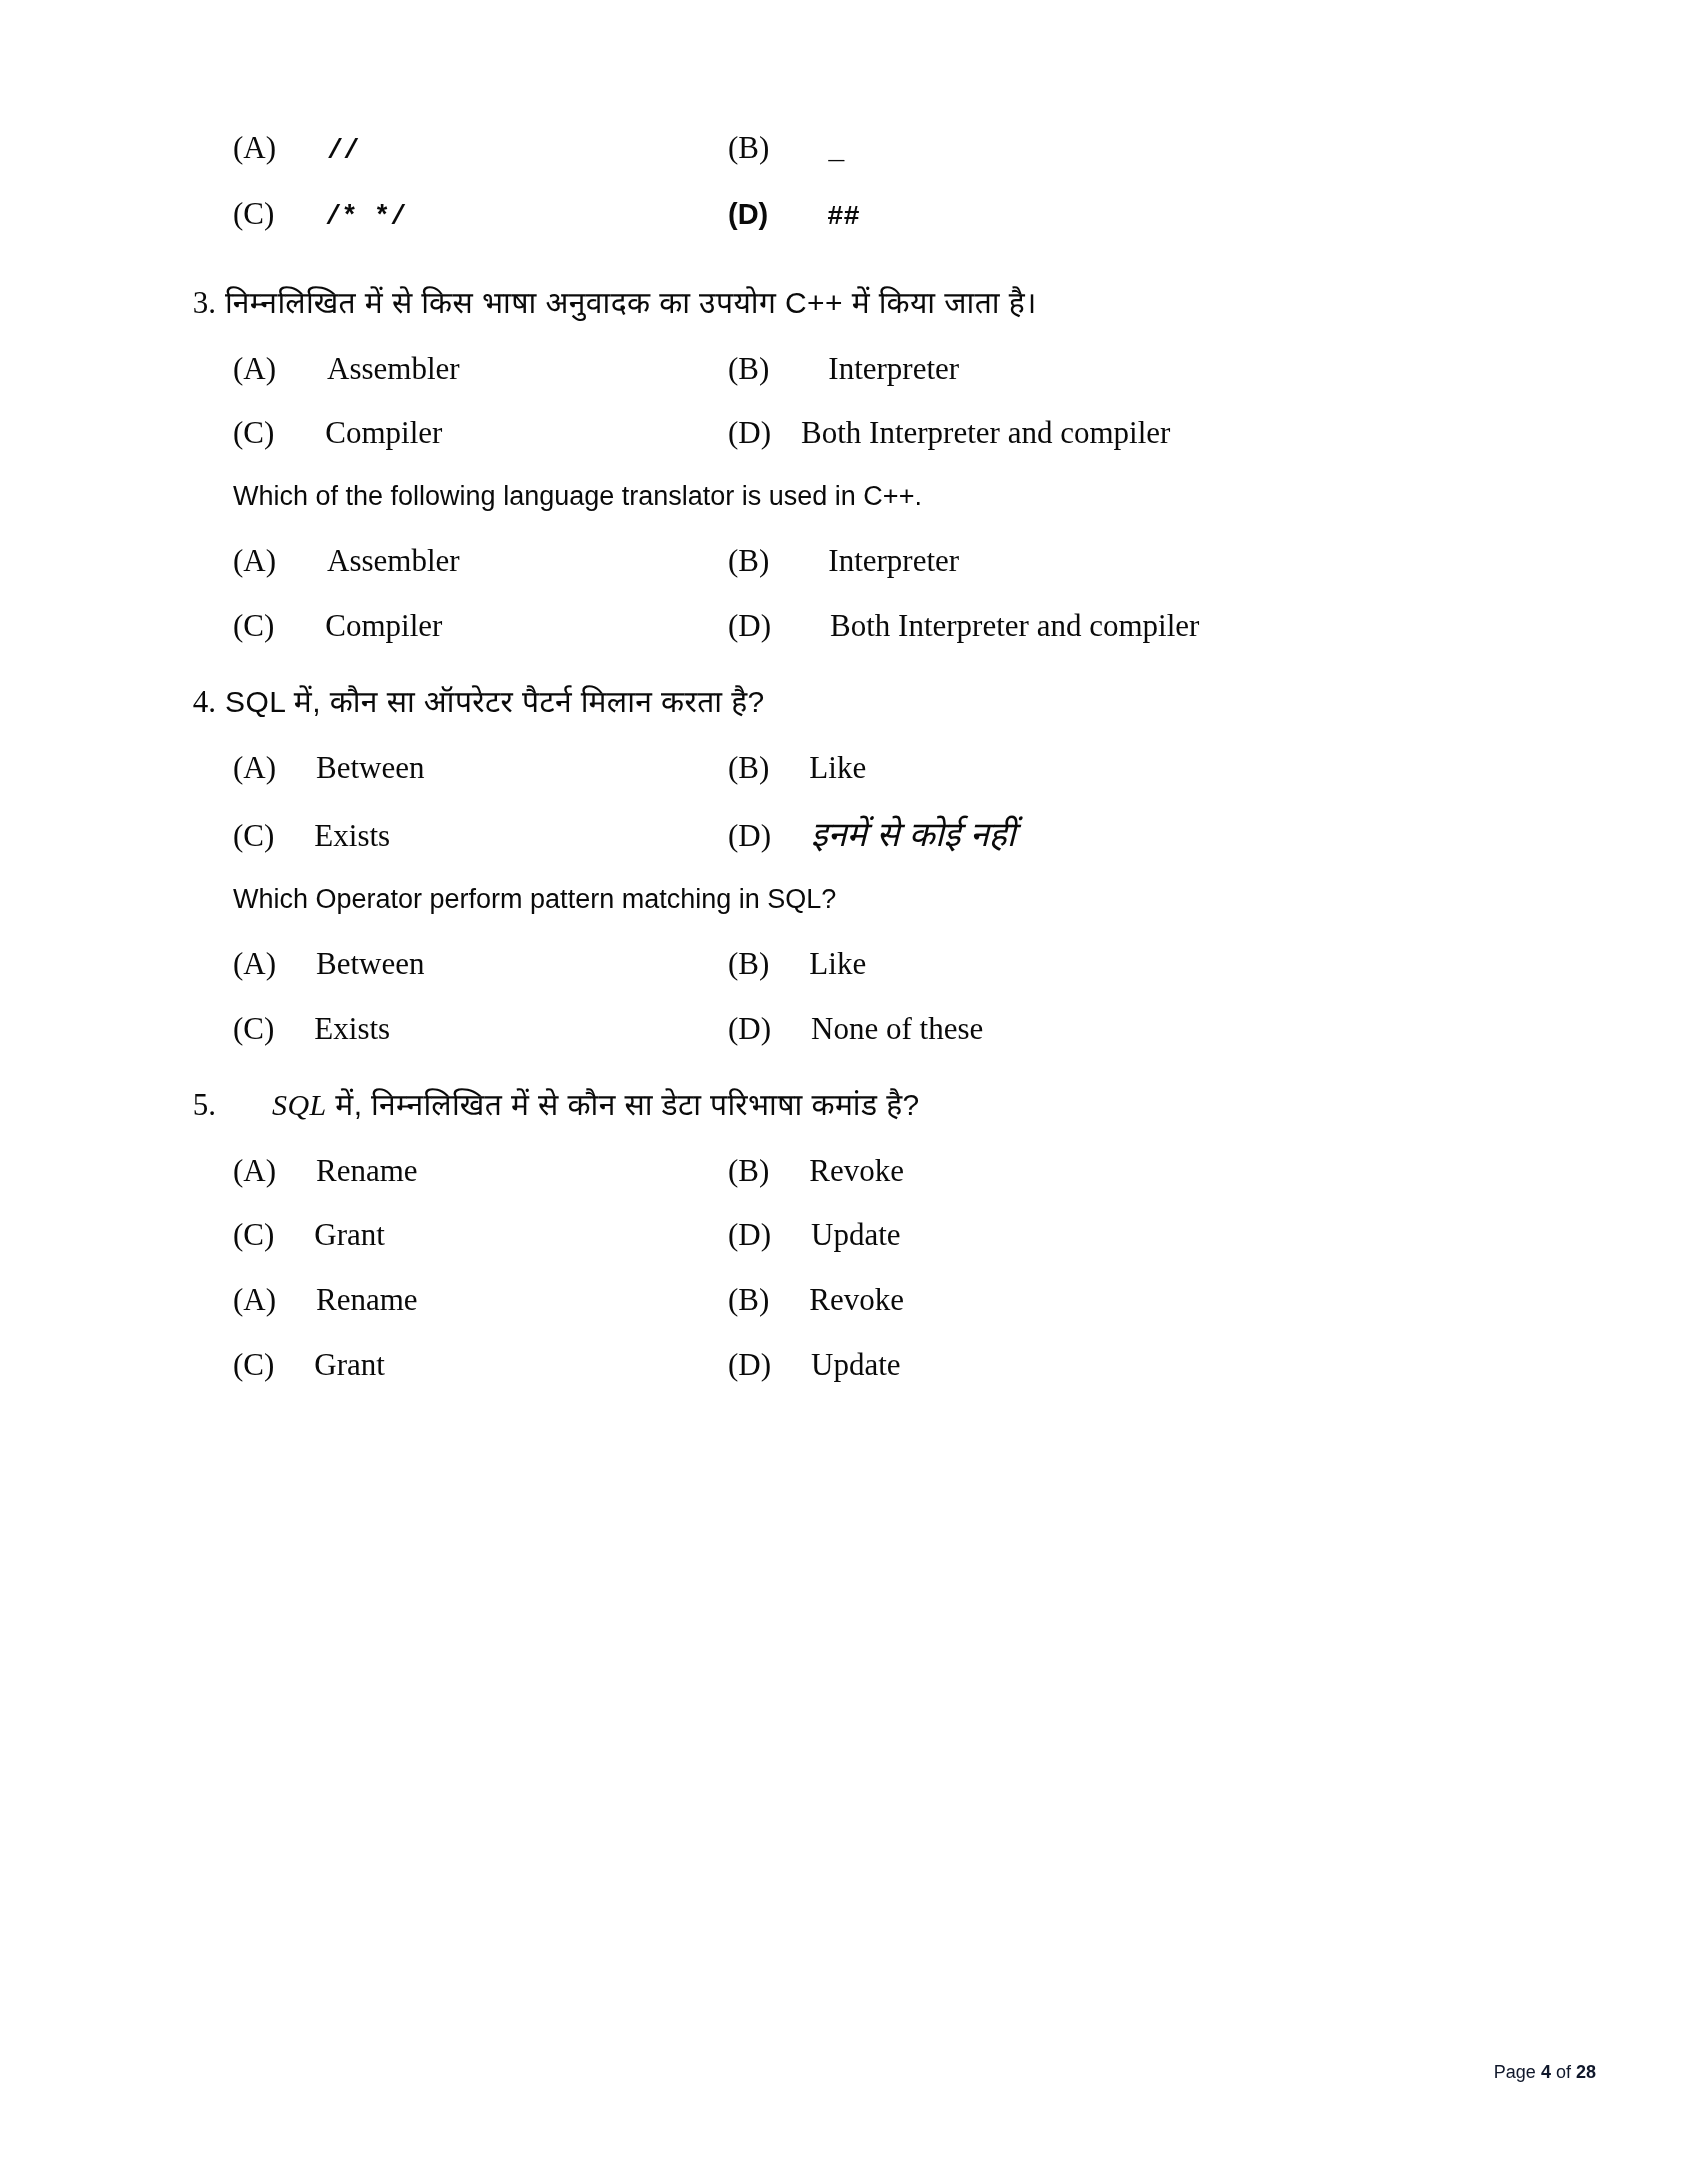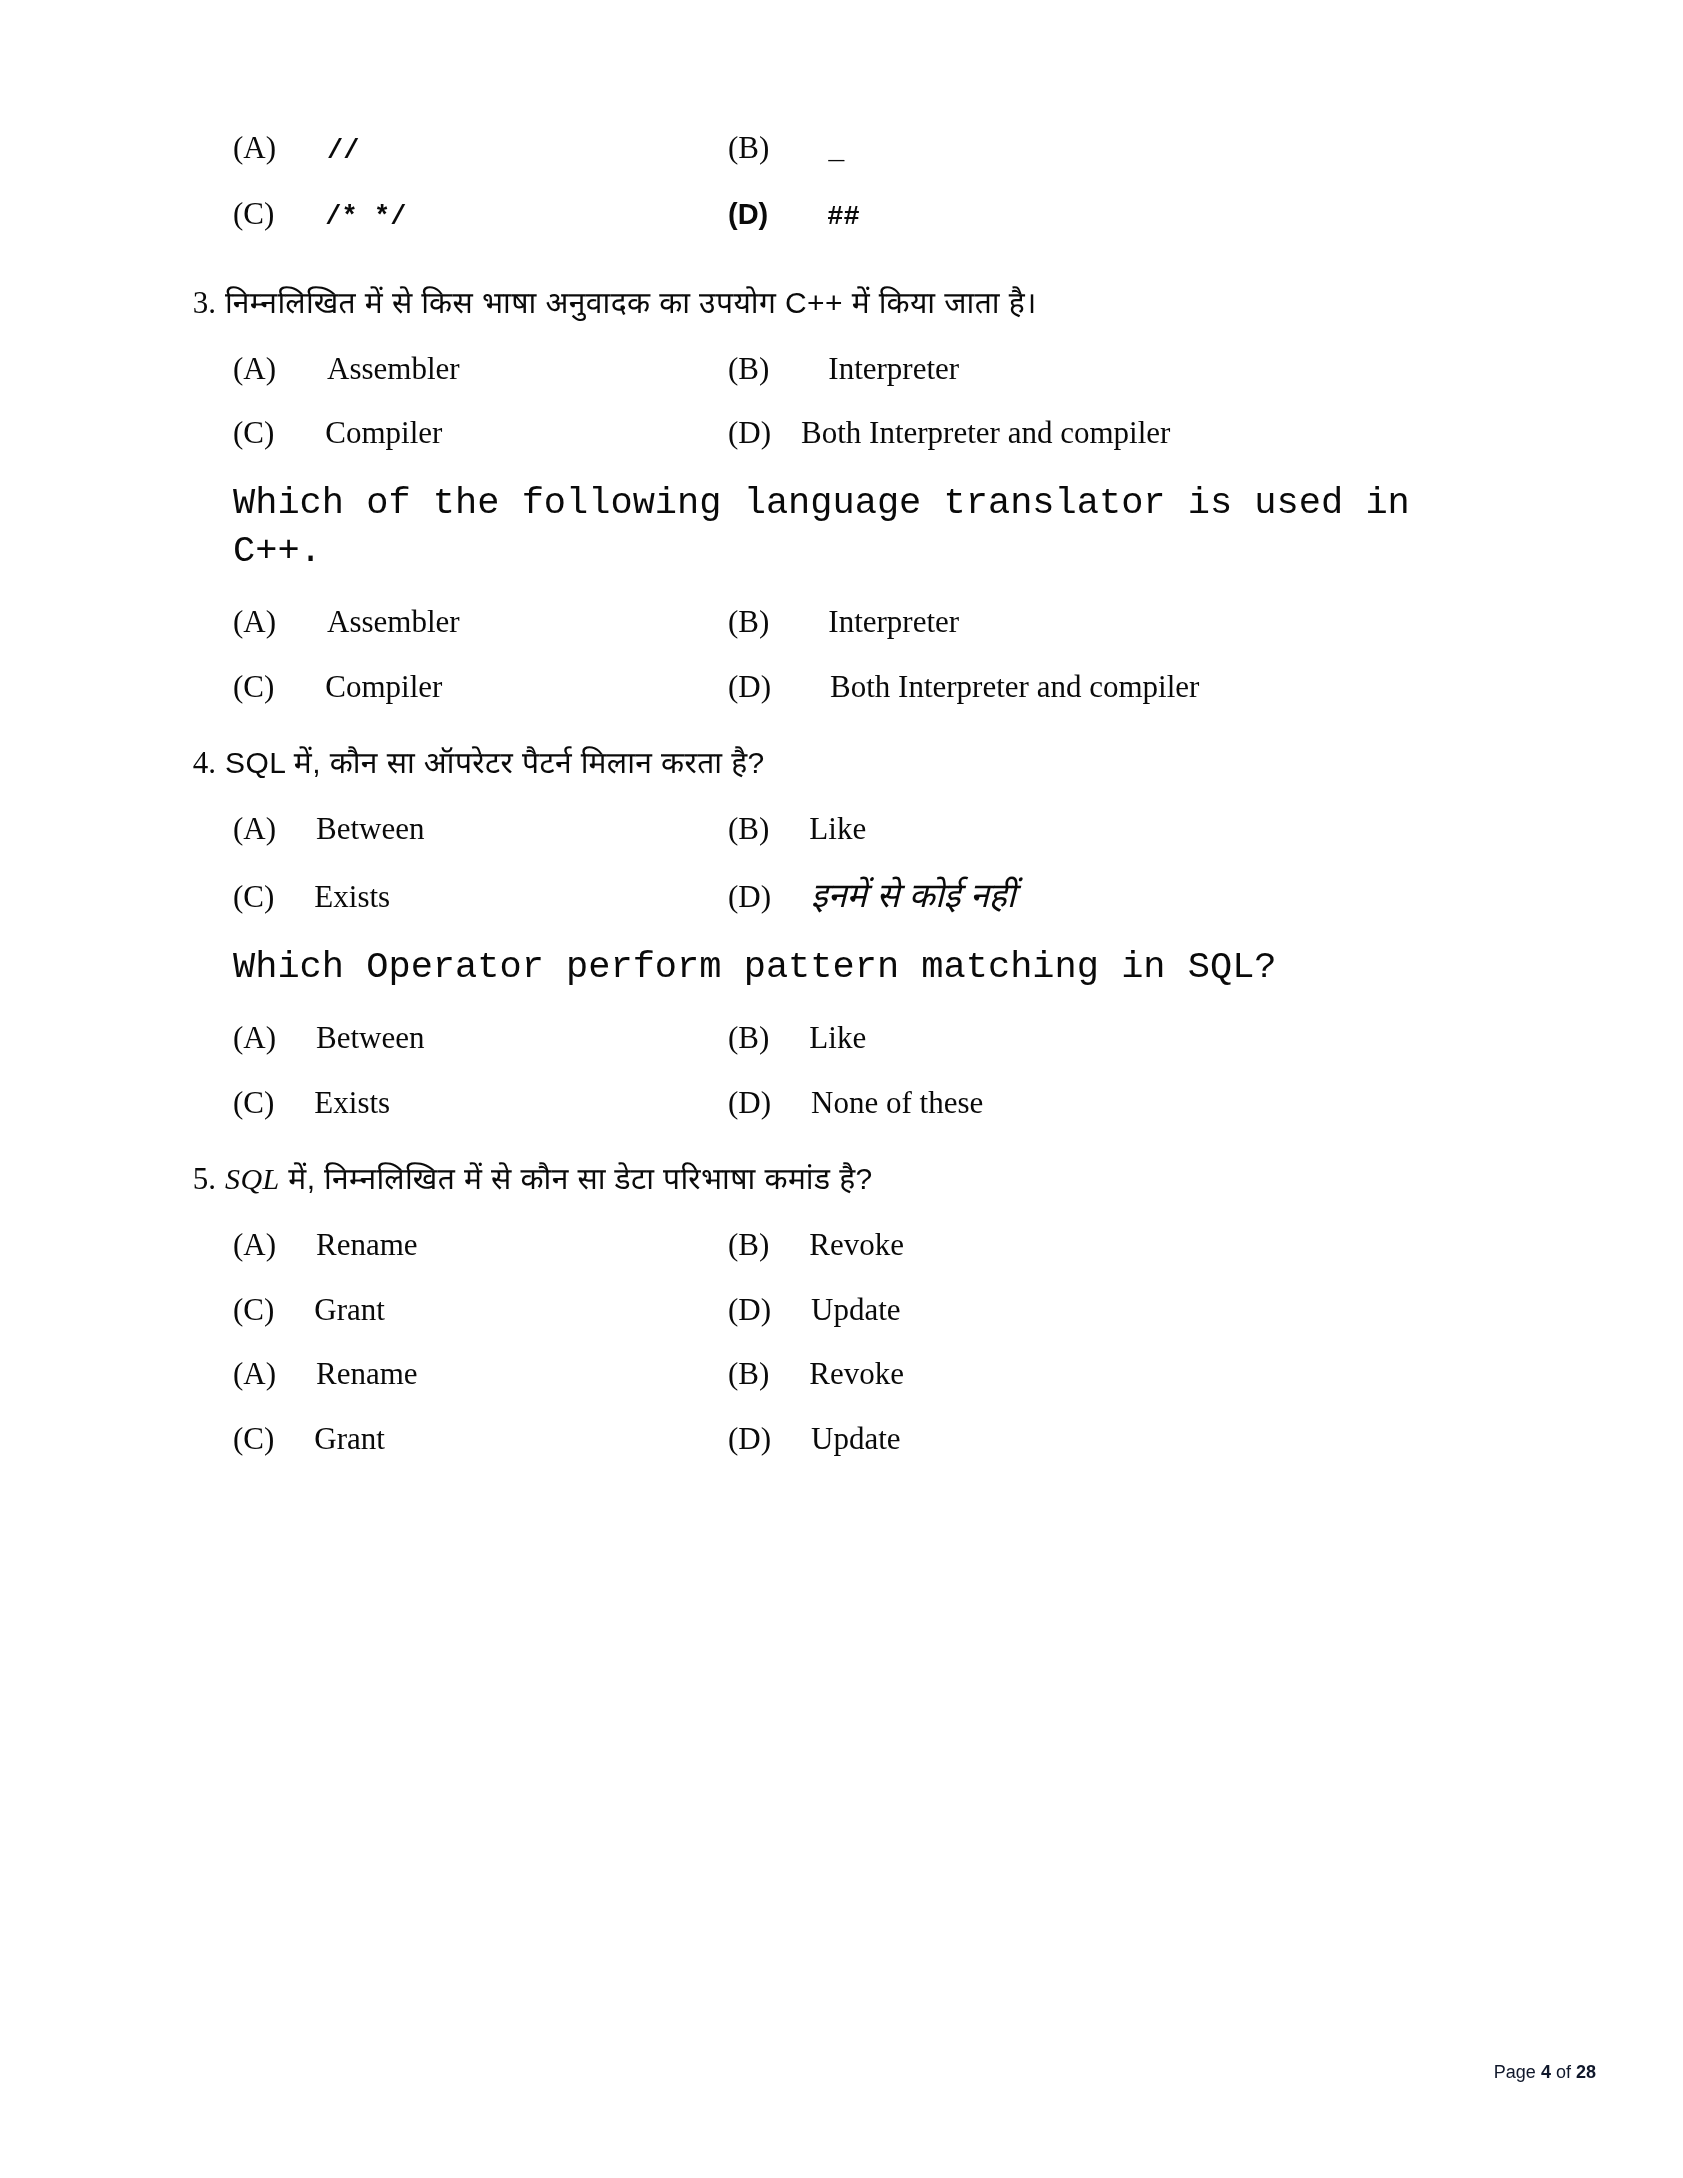--- a/index.html
+++ b/index.html
@@ -100,24 +100,25 @@
   }
   .q-text-hi {
     font-family: "Liberation Sans", "DejaVu Sans", sans-serif;
     font-size: 30px;
     letter-spacing: 0.4px;
     line-height: 1.3;
   }
   .q-text-hi .latin-ital {
     font-family: "Liberation Serif", "DejaVu Serif", serif;
     font-style: italic;
+    margin-left: 47px;
   }
   .q-text-en {
-    font-family: Liberation Mono, monospace;
-    font-size: 37px;
+    font-family: Liberation Sans, sans-serif;
+    font-size: 27px;
     line-height: 1.3;
     margin: 0 0 28px 0;
   }
 
   .spacer-sm { height: 10px; }
   .spacer-md { height: 22px; }
 
   
   .footer {
     position: absolute;

